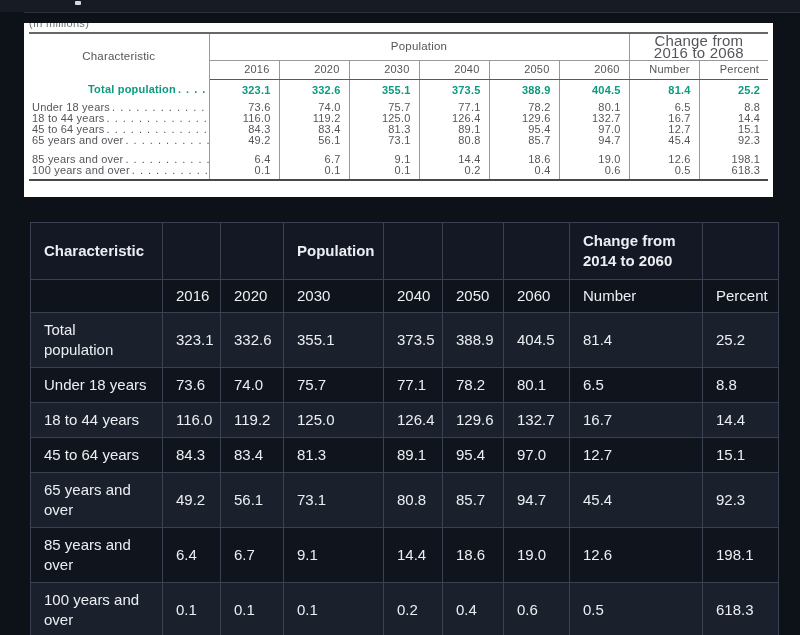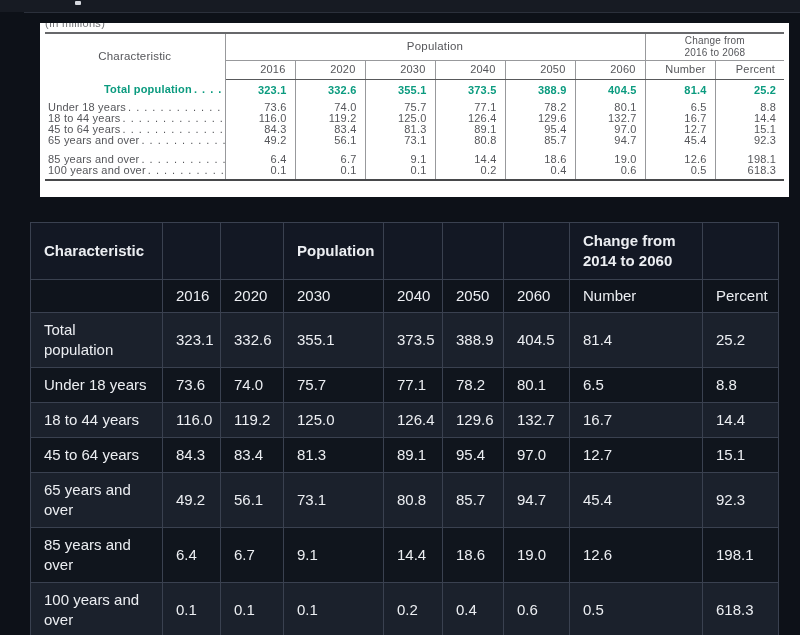--- a/index.html
+++ b/index.html
@@ -26,21 +26,21 @@
     background: #d5d8de; border-radius: 1px;
   }
   .top-divider {
     position: absolute; top: 12px; left: 24px;
     width: 776px; height: 1px;
     background: #2b303b;
   }
 
   
   .source-image {
-    position: absolute; left: 40px; top: 23px;
+    position: absolute; left: 24px; top: 23px;
     width: 749px; height: 174px;
     background: #ffffff;
     overflow: hidden;
     padding-left: 5px;
   }
   .img-caption {
     margin-top: -6px;
     font-size: 11px;
     color: #6f7074;
     letter-spacing: 0.3px;
@@ -73,21 +73,21 @@
     text-align: center;
     height: 27px;
     font-size: 11.5px;
     vertical-align: middle;
   }
   .img-table .c-chg {
     border-bottom: 1px solid #98999c;
     text-align: center;
     vertical-align: middle;
     line-height: 12px;
-    font-size: 10px;
+    font-size: 15px;
   }
   .img-table .years-row th {
     border-right: 1px solid #98999c;
     border-bottom: 1px solid #58595b;
     text-align: right;
     padding: 3px 9px 4px 0;
     height: 17px;
   }
   .img-table .years-row th:last-child { border-right: none; }
   .img-table td.num {

